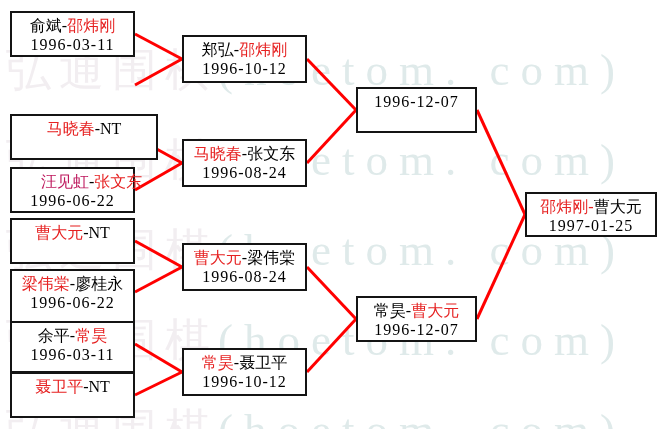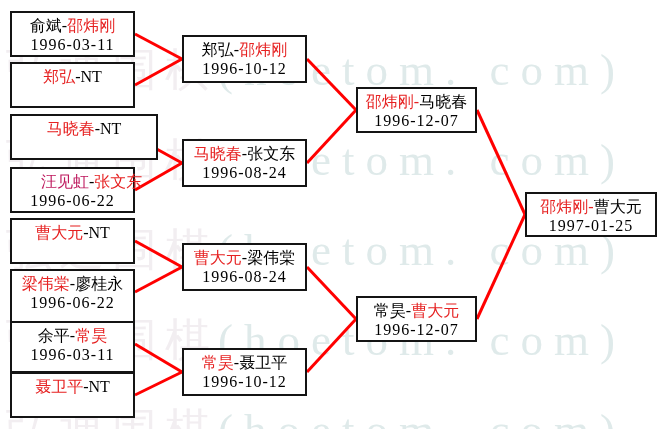--- a/index.html
+++ b/index.html
@@ -67,23 +67,20 @@
       <line x1="307" y1="267" x2="356" y2="319" stroke="#ff0000" stroke-width="3"></line>
       <line x1="307" y1="372" x2="356" y2="319" stroke="#ff0000" stroke-width="3"></line>
       <line x1="477" y1="110" x2="525" y2="214.5" stroke="#ff0000" stroke-width="3"></line>
       <line x1="477" y1="319" x2="525" y2="214.5" stroke="#ff0000" stroke-width="3"></line>
     </svg>
   <div id="boxes">
       <div class="match" style="left: 10px; top: 11px; width: 125px; height: 46px; border-color: rgb(20, 20, 20);">
         <div class="names"><span style="color: rgb(0, 0, 0);">俞斌</span><span style="color: rgb(0, 0, 0);">-</span><span style="color: rgb(230, 34, 34);">邵炜刚</span></div>
         <div class="mdate" style="color: rgb(0, 0, 0);">1996-03-11</div>
       </div>
-      <div class="match" style="left: 10px; top: 62px; width: 125px; height: 46px; border-color: rgb(20, 20, 20);">
-        <div class="names"><span style="color: rgb(230, 34, 34);">郑弘</span><span style="color: rgb(0, 0, 0);">-</span><span style="color: rgb(0, 0, 0);">NT</span></div>
-      </div>
       <div class="match" style="left: 10px; top: 114px; width: 148px; height: 46px; border-color: rgb(20, 20, 20);">
         <div class="names"><span style="color: rgb(230, 34, 34);">马晓春</span><span style="color: rgb(0, 0, 0);">-</span><span style="color: rgb(0, 0, 0);">NT</span></div>
       </div>
       <div class="match" style="left: 10px; top: 167px; width: 125px; height: 46px; border-color: rgb(20, 20, 20);">
         <div class="names"><span style="color: #be185d; margin-left: 29px;">汪见虹</span><span style="color: rgb(0, 0, 0);">-</span><span style="color: rgb(230, 34, 34);">张文东</span></div>
         <div class="mdate" style="color: rgb(0, 0, 0);">1996-06-22</div>
       </div>
       <div class="match" style="left: 10px; top: 218px; width: 125px; height: 46px; border-color: rgb(20, 20, 20);">
         <div class="names"><span style="color: rgb(230, 34, 34);">曹大元</span><span style="color: rgb(0, 0, 0);">-</span><span style="color: rgb(0, 0, 0);">NT</span></div>
       </div>
@@ -108,21 +105,20 @@
       </div>
       <div class="match" style="left: 182px; top: 243px; width: 125px; height: 48px; border-color: rgb(20, 20, 20);">
         <div class="names"><span style="color: rgb(230, 34, 34);">曹大元</span><span style="color: rgb(0, 0, 0);">-</span><span style="color: rgb(0, 0, 0);">梁伟棠</span></div>
         <div class="mdate" style="color: rgb(0, 0, 0);">1996-08-24</div>
       </div>
       <div class="match" style="left: 182px; top: 348px; width: 125px; height: 48px; border-color: rgb(20, 20, 20);">
         <div class="names"><span style="color: rgb(230, 34, 34);">常昊</span><span style="color: rgb(0, 0, 0);">-</span><span style="color: rgb(0, 0, 0);">聂卫平</span></div>
         <div class="mdate" style="color: rgb(0, 0, 0);">1996-10-12</div>
       </div>
       <div class="match" style="left: 356px; top: 87px; width: 121px; height: 46px; border-color: rgb(20, 20, 20);">
-        <div class="names"><span style="color: rgb(230, 34, 34);">邵炜刚</span><span style="color: rgb(230, 34, 34);">-</span><span style="color: rgb(0, 0, 0);">马晓春</span></div>
         <div class="mdate" style="color: rgb(0, 0, 0);">1996-12-07</div>
       </div>
       <div class="match" style="left: 356px; top: 296px; width: 121px; height: 46px; border-color: rgb(20, 20, 20);">
         <div class="names"><span style="color: rgb(0, 0, 0);">常昊</span><span style="color: rgb(0, 0, 0);">-</span><span style="color: rgb(230, 34, 34);">曹大元</span></div>
         <div class="mdate" style="color: rgb(0, 0, 0);">1996-12-07</div>
       </div>
       <div class="match" style="left: 525px; top: 192px; width: 132px; height: 45px; border-color: rgb(20, 20, 20);">
         <div class="names"><span style="color: rgb(230, 34, 34);">邵炜刚</span><span style="color: rgb(230, 34, 34);">-</span><span style="color: rgb(0, 0, 0);">曹大元</span></div>
         <div class="mdate" style="color: rgb(0, 0, 0);">1997-01-25</div>
       </div>

